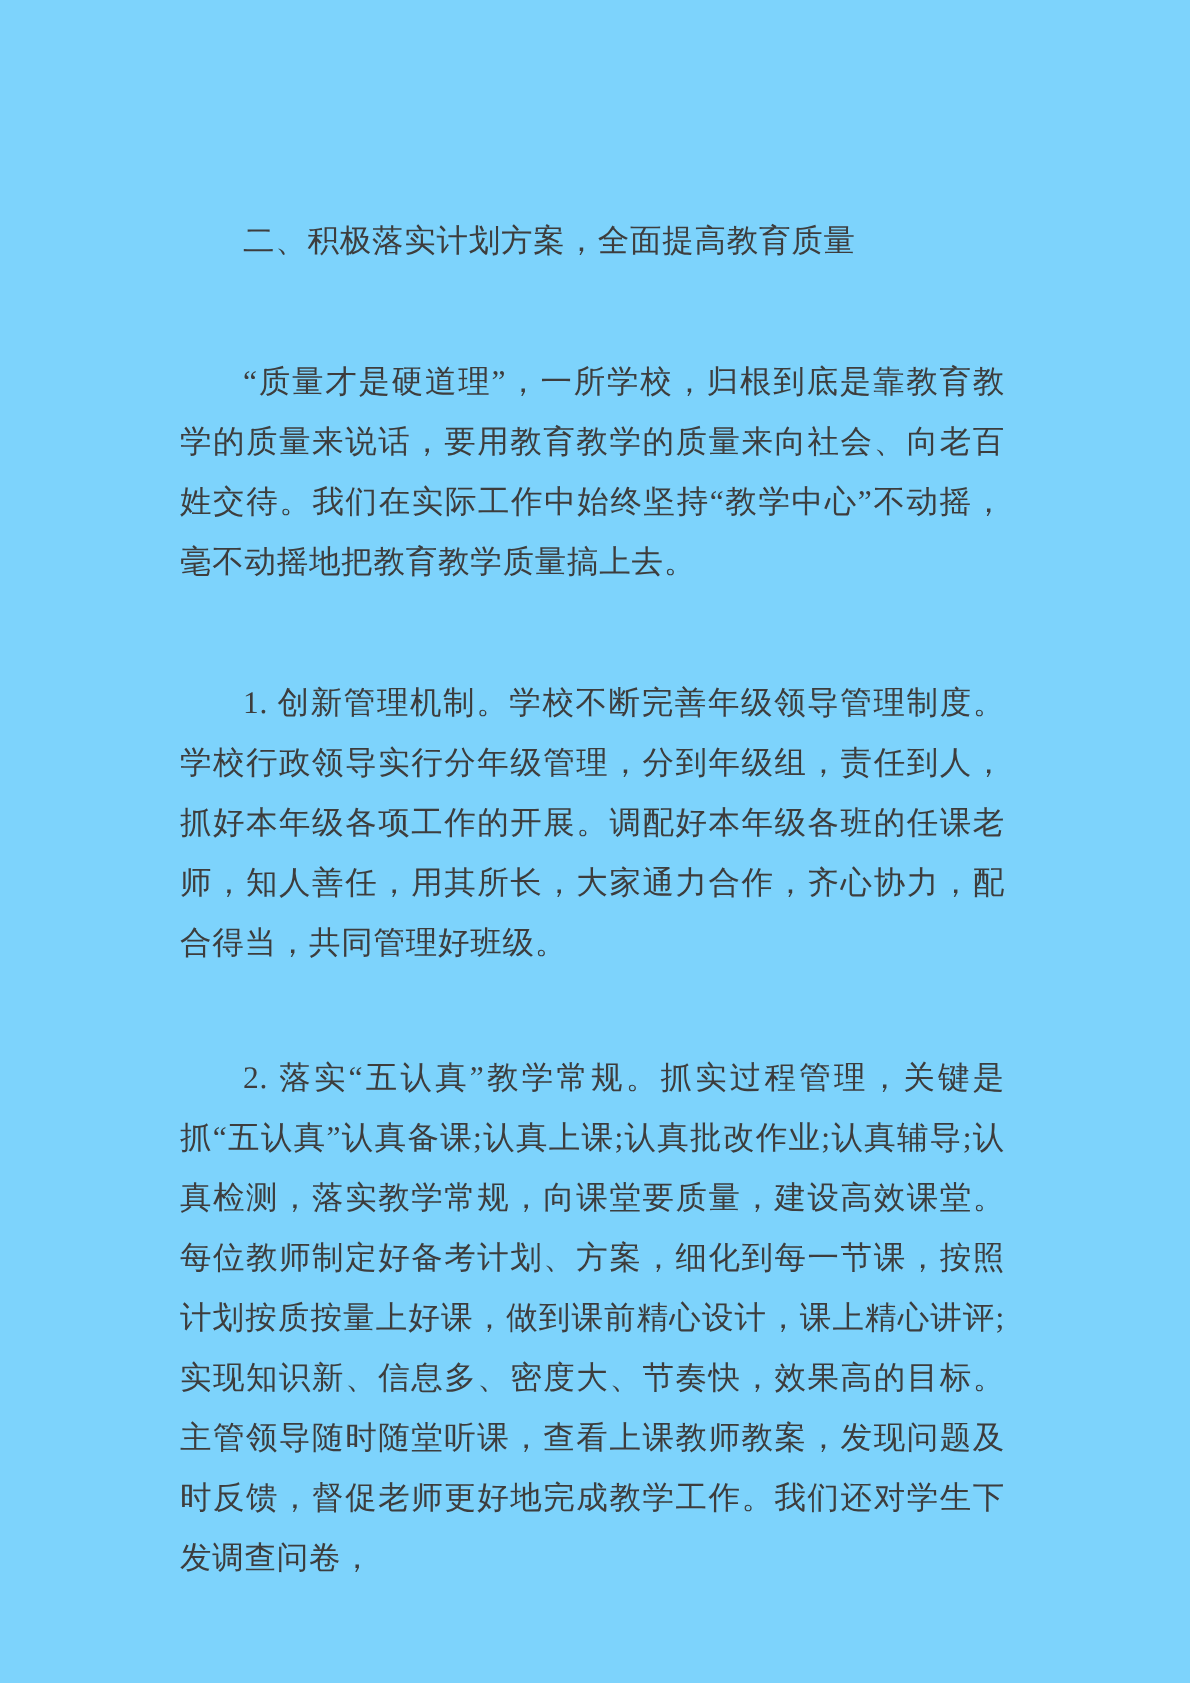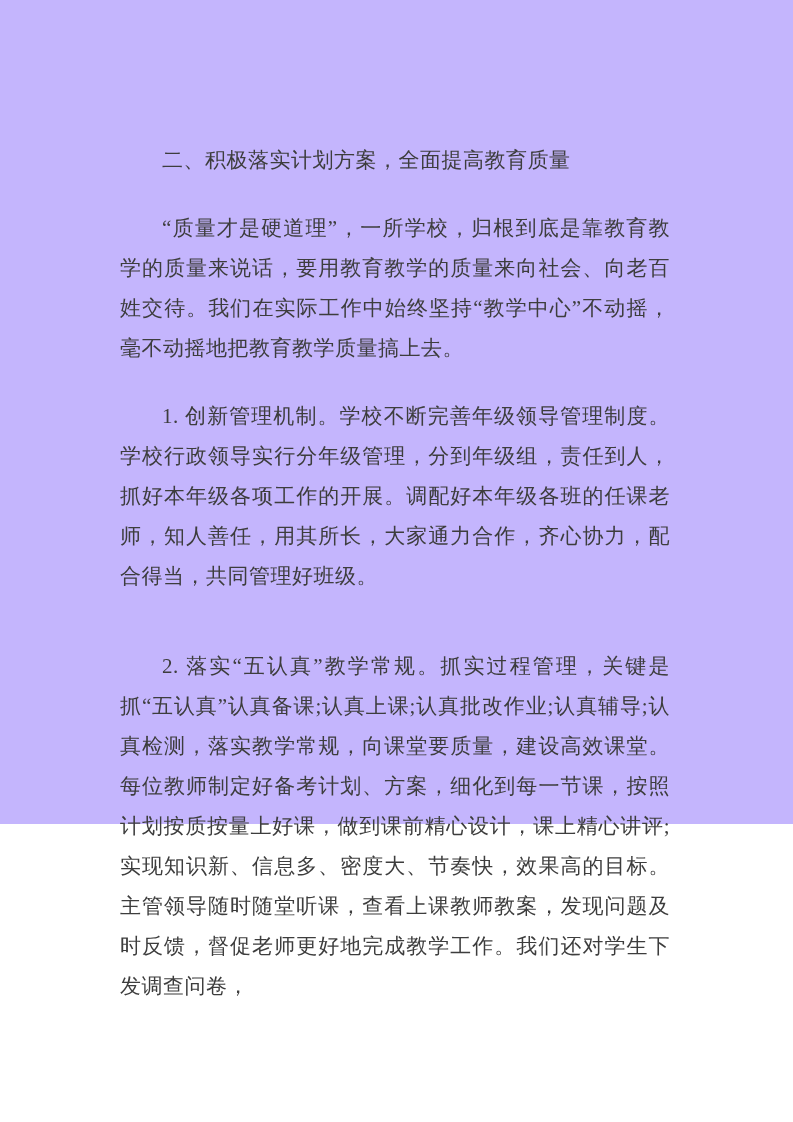--- a/index.html
+++ b/index.html
@@ -9,40 +9,40 @@
   }
   body {
     width: 793px;
     height: 1122px;
     overflow: hidden;
     font-family: "Liberation Serif", "DejaVu Serif", serif;
   }
   .page {
     box-sizing: border-box;
     width: 793px;
-    height: 824px;
-    background: #c4b5fd;
+    height: 1122px;
+    background: #7dd3fc;
     padding: 140px 123px 12px 120px;
   }
   .doc-text {
     color: #3d3d3d;
     font-size: 21px;
     line-height: 40px;
     letter-spacing: 0.5px;
     text-align: justify;
   }
   p {
     margin: 0;
     text-indent: 2em;
   }
   .heading {
     white-space: nowrap;
   }
   .para {
-    margin-top: 28px;
+    margin-top: 54px;
   }
   .para-last {
     margin-top: 50px;
   }
 </style>
 </head>
 <body>
 
 <div class="page doc-text">
   <p class="heading">二、积极落实计划方案，全面提高教育质量</p>

